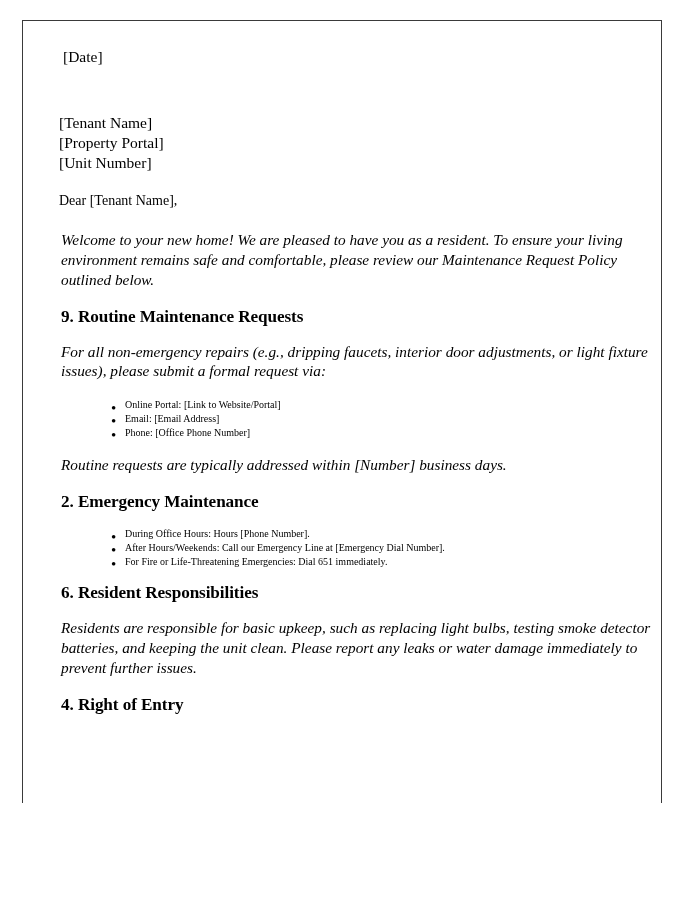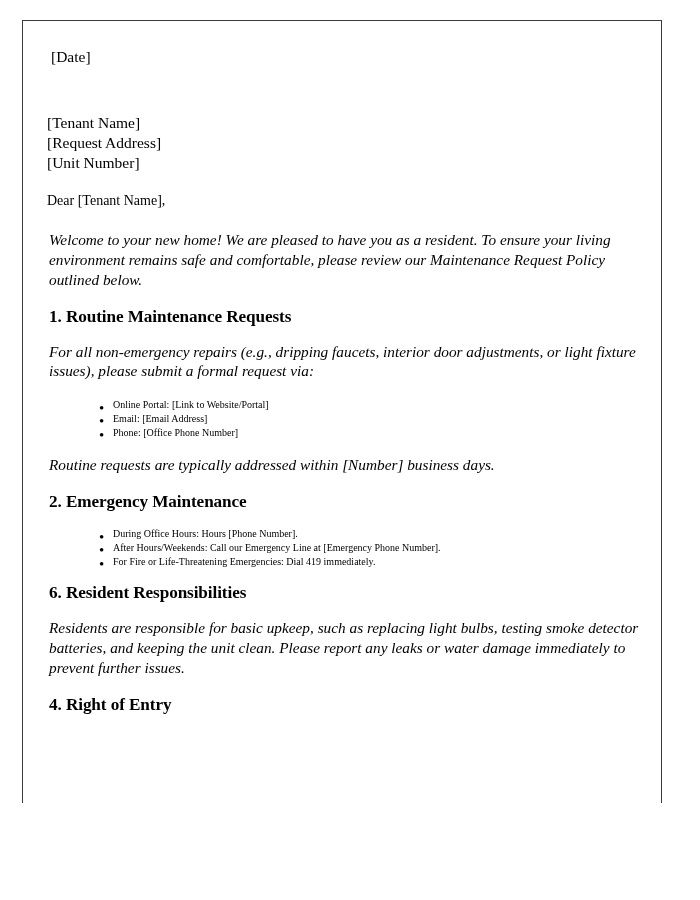--- a/index.html
+++ b/index.html
@@ -27,21 +27,21 @@
     width: 640px;
     height: 783px;
     border: 1.4px solid #3a3a3a;
     border-bottom: none;
     background: #ffffff;
     box-sizing: border-box;
     overflow: hidden;
   }
   .page-inner {
     position: absolute;
-    left: 0;
+    left: 12px;
     top: 0;
     width: 640px;
     padding: 26px 14px 0 24px;
     box-sizing: border-box;
   }
   .date-line {
     font-size: 15.5px;
     line-height: 1.32;
     margin-left: 4px;
     margin-bottom: 22px;
@@ -99,47 +99,47 @@
 <body>
 
 <div class="page-canvas">
   <div class="page-sheet">
     <div class="page-inner">
 
       <div class="date-line">[Date]</div>
 
       <div class="address-block">
         <div>[Tenant Name]</div>
-        <div>[Request Address]</div>
+        <div>[Property Portal]</div>
         <div>[Unit Number]</div>
       </div>
 
       <div class="salutation">Dear [Tenant Name],</div>
 
       <p class="body-par">Welcome to your new home! We are pleased to have you as a resident. To ensure your living environment remains safe and comfortable, please review our Maintenance Request Policy outlined below.</p>
 
-      <h2 class="section-heading">1. Routine Maintenance Requests</h2>
+      <h2 class="section-heading">9. Routine Maintenance Requests</h2>
 
       <p class="body-par">For all non-emergency repairs (e.g., dripping faucets, interior door adjustments, or light fixture issues), please submit a formal request via:</p>
 
       <ul class="doc-list">
         <li>Online Portal: [Link to Website/Portal]</li>
         <li>Email: [Email Address]</li>
         <li>Phone: [Office Phone Number]</li>
       </ul>
 
       <p class="body-par">Routine requests are typically addressed within [Number] business days.</p>
 
       <h2 class="section-heading">2. Emergency Maintenance</h2>
 
 
       <ul class="doc-list">
         <li>During Office Hours: Hours [Phone Number].</li>
-        <li>After Hours/Weekends: Call our Emergency Line at [Emergency Phone Number].</li>
-        <li>For Fire or Life-Threatening Emergencies: Dial 419 immediately.</li>
+        <li>After Hours/Weekends: Call our Emergency Line at [Emergency Dial Number].</li>
+        <li>For Fire or Life-Threatening Emergencies: Dial 651 immediately.</li>
       </ul>
 
       <h2 class="section-heading tight-top">6. Resident Responsibilities</h2>
 
       <p class="body-par">Residents are responsible for basic upkeep, such as replacing light bulbs, testing smoke detector batteries, and keeping the unit clean. Please report any leaks or water damage immediately to prevent further issues.</p>
 
       <h2 class="section-heading">4. Right of Entry</h2>
 
     </div>
   </div>

